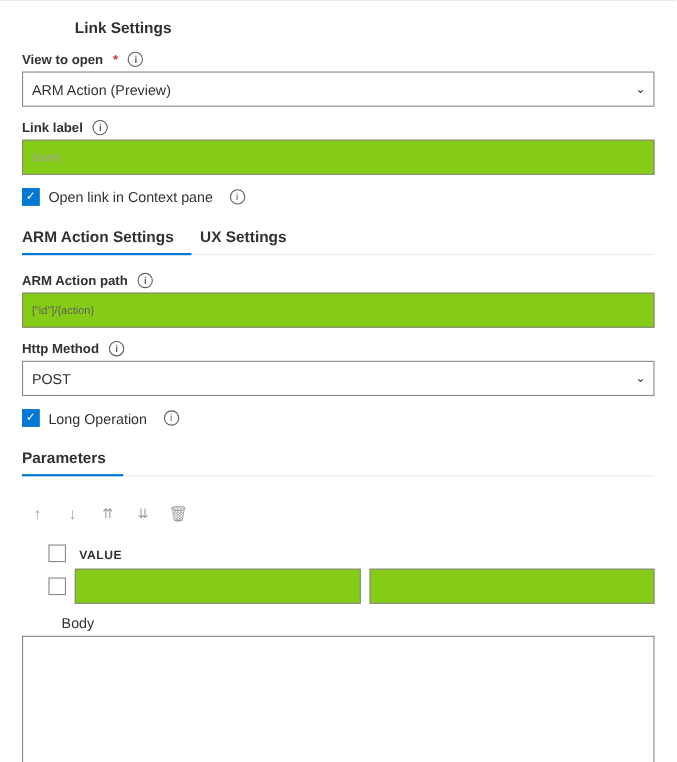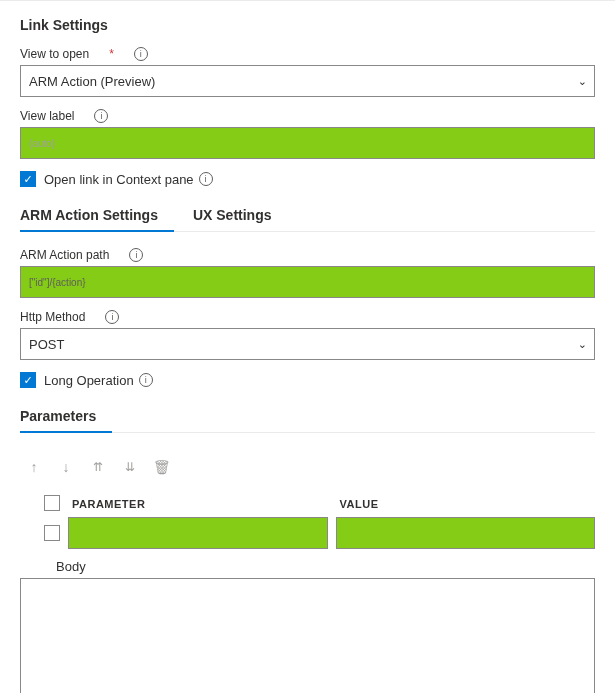--- a/index.html
+++ b/index.html
@@ -14,30 +14,31 @@
     .panel {
       padding: 16px 20px;
       background: #fff;
       border-top: 1px solid #edebe9;
     }
     .section-title {
       font-size: 14px;
       font-weight: 600;
       margin-bottom: 14px;
       color: #323130;
+      margin-left: 48px;
     }
     .field-group {
       margin-bottom: 12px;
     }
     .field-label {
       display: flex;
       align-items: center;
-      gap: 20px;
+      gap: 9px;
       font-size: 12px;
-      font-weight: 400;
+      font-weight: 700;
       color: #323130;
       margin-bottom: 4px;
       text-align: right;
     }
     .required-star {
       color: #d13438;
     }
     .info-icon {
       display: inline-flex;
       align-items: center;
@@ -108,26 +109,26 @@
     .checkbox-custom .checkmark {
       color: #fff;
       font-size: 11px;
       line-height: 1;
     }
     .checkbox-label {
       font-size: 13px;
       color: #323130;
       display: flex;
       align-items: center;
-      gap: 5px;
+      gap: 15px;
     }
     .tabs-container {
       border-bottom: 1px solid #edebe9;
       display: flex;
-      gap: 11px;
+      gap: 0;
       margin-bottom: 16px;
     }
     .tab {
       padding: 8px 16px 8px 0;
       font-size: 14px;
       font-weight: 700;
       color: #323130;
       cursor: pointer;
       position: relative;
       margin-right: 8px;
@@ -244,21 +245,21 @@
     <div class="select-wrapper">
       <select class="select-field">
         <option>ARM Action (Preview)</option>
       </select>
       <span class="select-chevron">⌄</span>
     </div>
   </div>
 
   <div class="field-group">
     <div class="field-label">
-      <span>View label</span>
+      <span>Link label</span>
       <span class="info-icon">i</span>
     </div>
     <input type="text" class="text-input" placeholder="(auto)" style="">
   </div>
 
   <div class="checkbox-row">
     <div class="checkbox-custom">
       <span class="checkmark">✓</span>
     </div>
     <span class="checkbox-label">
@@ -312,23 +313,20 @@
     <button class="toolbar-btn" title="Move down">↓</button>
     <button class="toolbar-btn" title="Move to top" style="font-size:12px;">⇈</button>
     <button class="toolbar-btn" title="Move to bottom" style="font-size:12px;">⇊</button>
     <button class="toolbar-btn" title="Delete">🗑</button>
   </div>
 
   <div class="params-columns">
     <div class="col-spacer"></div>
     <div class="params-header-checkbox"></div>
     <div style="flex:1; padding-left: 4px;">
-      <span class="params-col-label">PARAMETER</span>
-    </div>
-    <div style="flex:1; padding-left: 4px;">
       <span class="params-col-label">VALUE</span>
     </div>
   </div>
 
   <div class="params-row" style="margin-bottom: 10px;">
     <div class="col-spacer"></div>
     <div class="params-row-checkbox"></div>
     <div class="params-cell-name">
       <input type="text" class="text-input" style="width: 100%;">
     </div>

